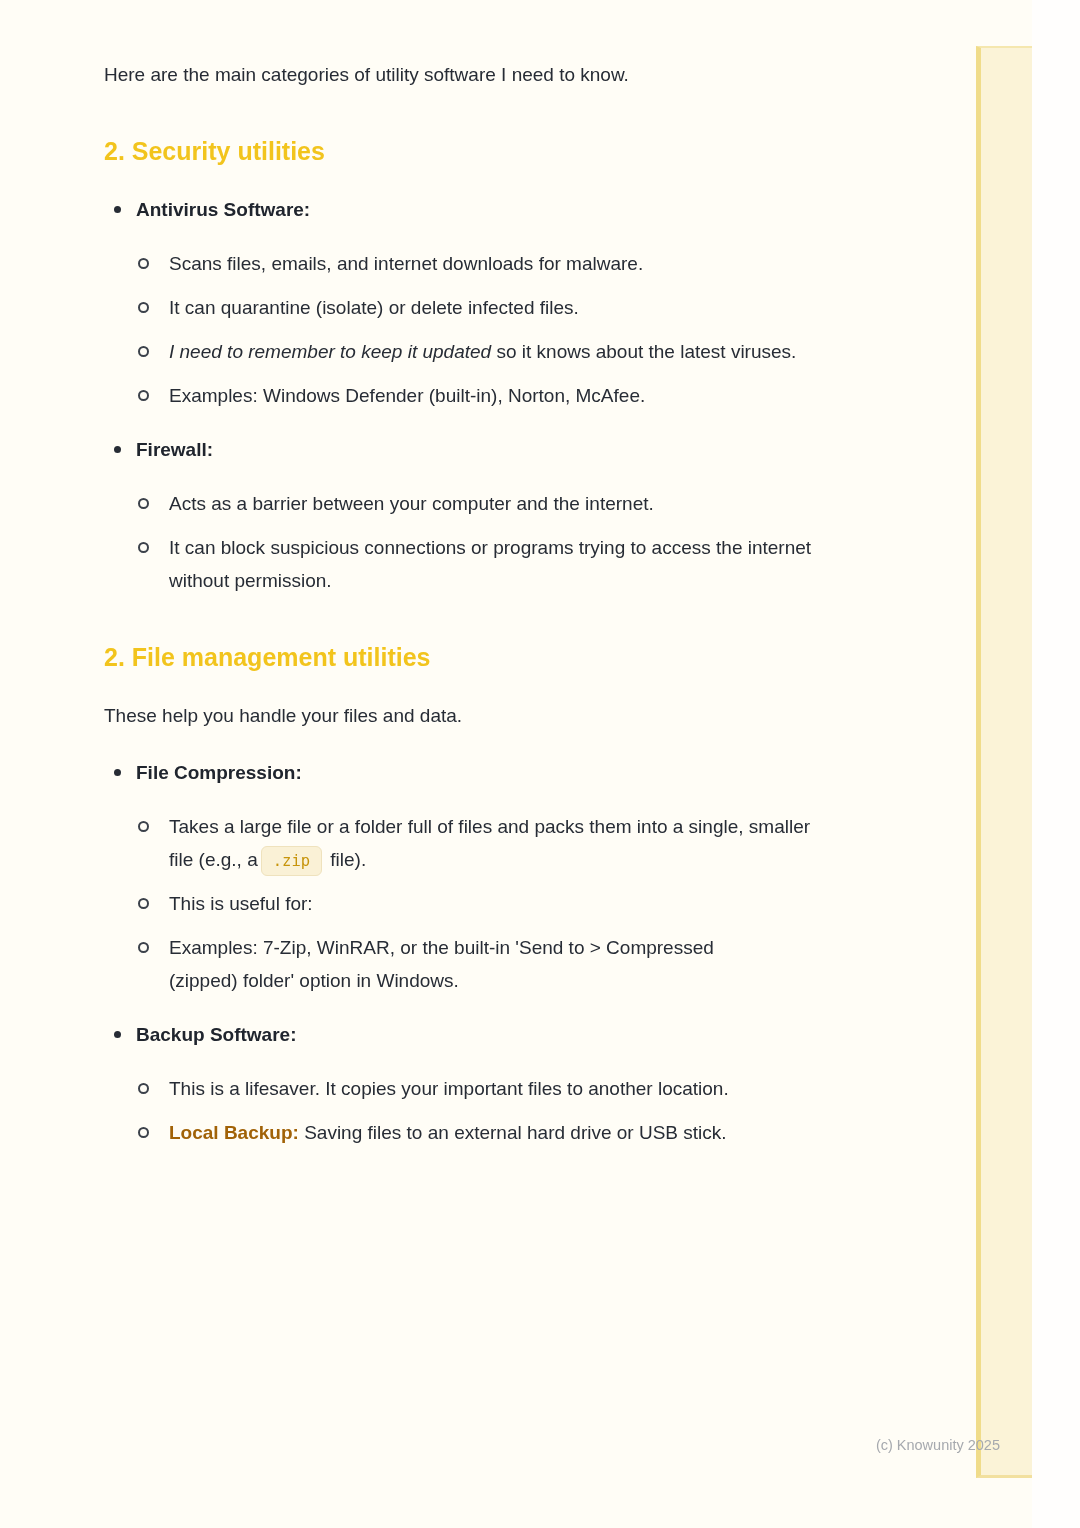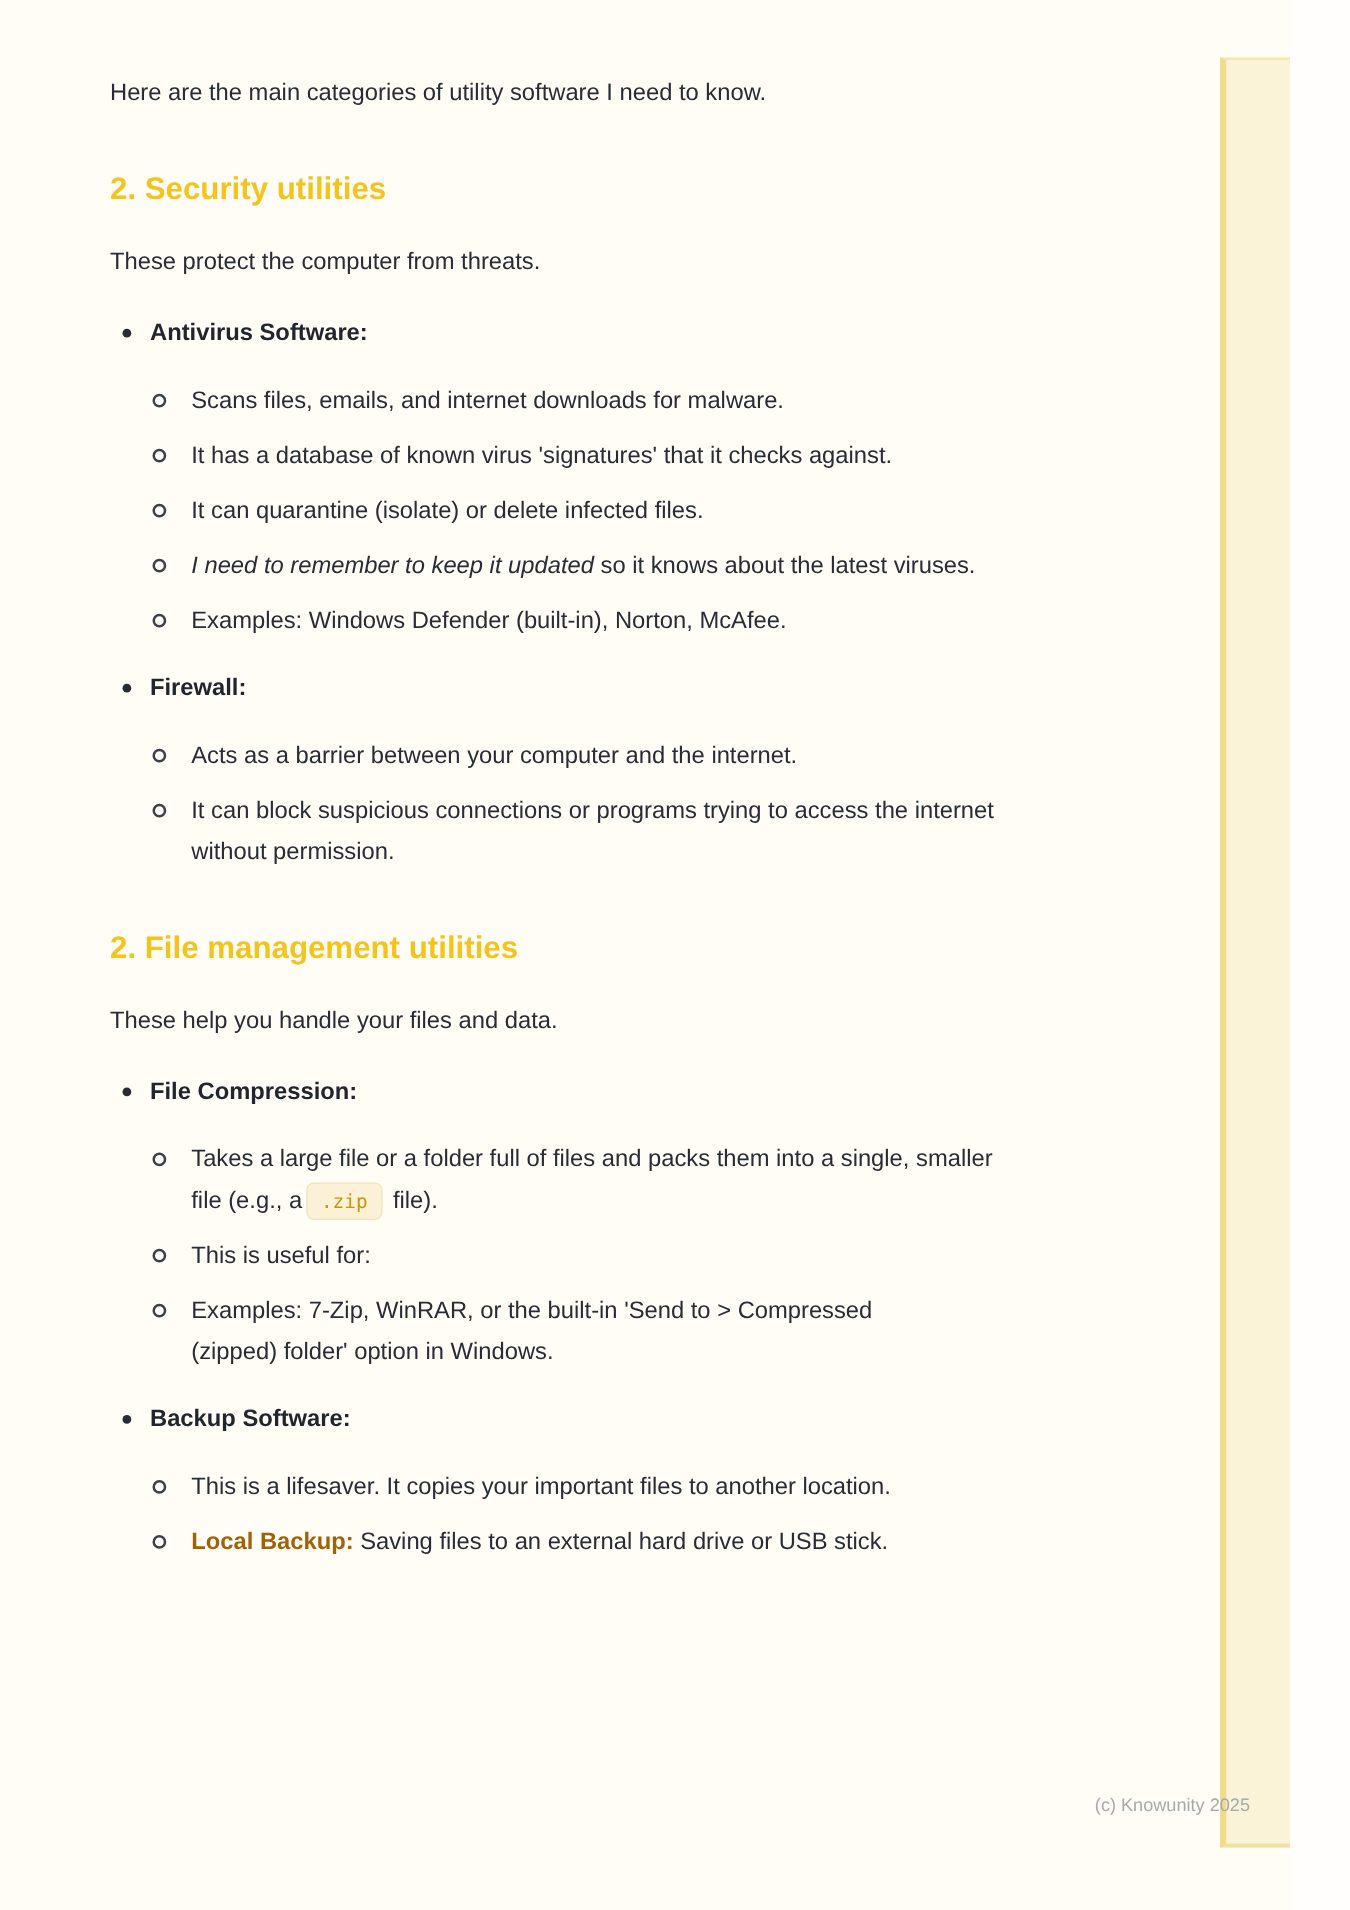--- a/index.html
+++ b/index.html
@@ -38,21 +38,21 @@
     right:48px;
     width:56px;
     height:1432px;
     background:var(--strip_fill);
     border-left:5px solid var(--strip_border);
     border-top:2px solid #f5e7ae;
     border-bottom:3px solid #f2e09f;
   }
   .content{
     position:absolute;
-    left:88px;
+    left:104px;
     top:58px;
     width:730px;
     color:var(--body_text);
     font-size:19px;
     line-height:33px;
   }
   .intro{margin:0;}
   h2.section-heading{
     margin:45px 0 27px 0;
     font-size:25px;
@@ -143,28 +143,26 @@
 
   <div class="right-col"></div>
   <div class="side-strip"></div>
 
   <div class="content">
 
     <p class="intro">Here are the main categories of utility software I need to know.</p>
 
     <section>
       <h2 class="section-heading">2. Security utilities</h2>
-      <p class="section-lead">These protect the computer from threats.</p>
 
       <ul class="l1">
         <li>
           <span class="l1-title">Antivirus Software:</span>
           <ul class="l2">
             <li><span>Scans files, emails, and internet downloads for malware.</span></li>
-            <li><span>It has a database of known virus 'signatures' that it checks against.</span></li>
             <li><span>It can quarantine (isolate) or delete infected files.</span></li>
             <li><em class="inline-em">I need to remember to keep it updated</em><span> so it knows about the latest viruses.</span></li>
             <li><span>Examples: Windows Defender (built-in), Norton, McAfee.</span></li>
           </ul>
         </li>
         <li>
           <span class="l1-title">Firewall:</span>
           <ul class="l2">
             <li><span>Acts as a barrier between your computer and the internet.</span></li>
             <li><span>It can block suspicious connections or programs trying to access the internet without permission.</span></li>

